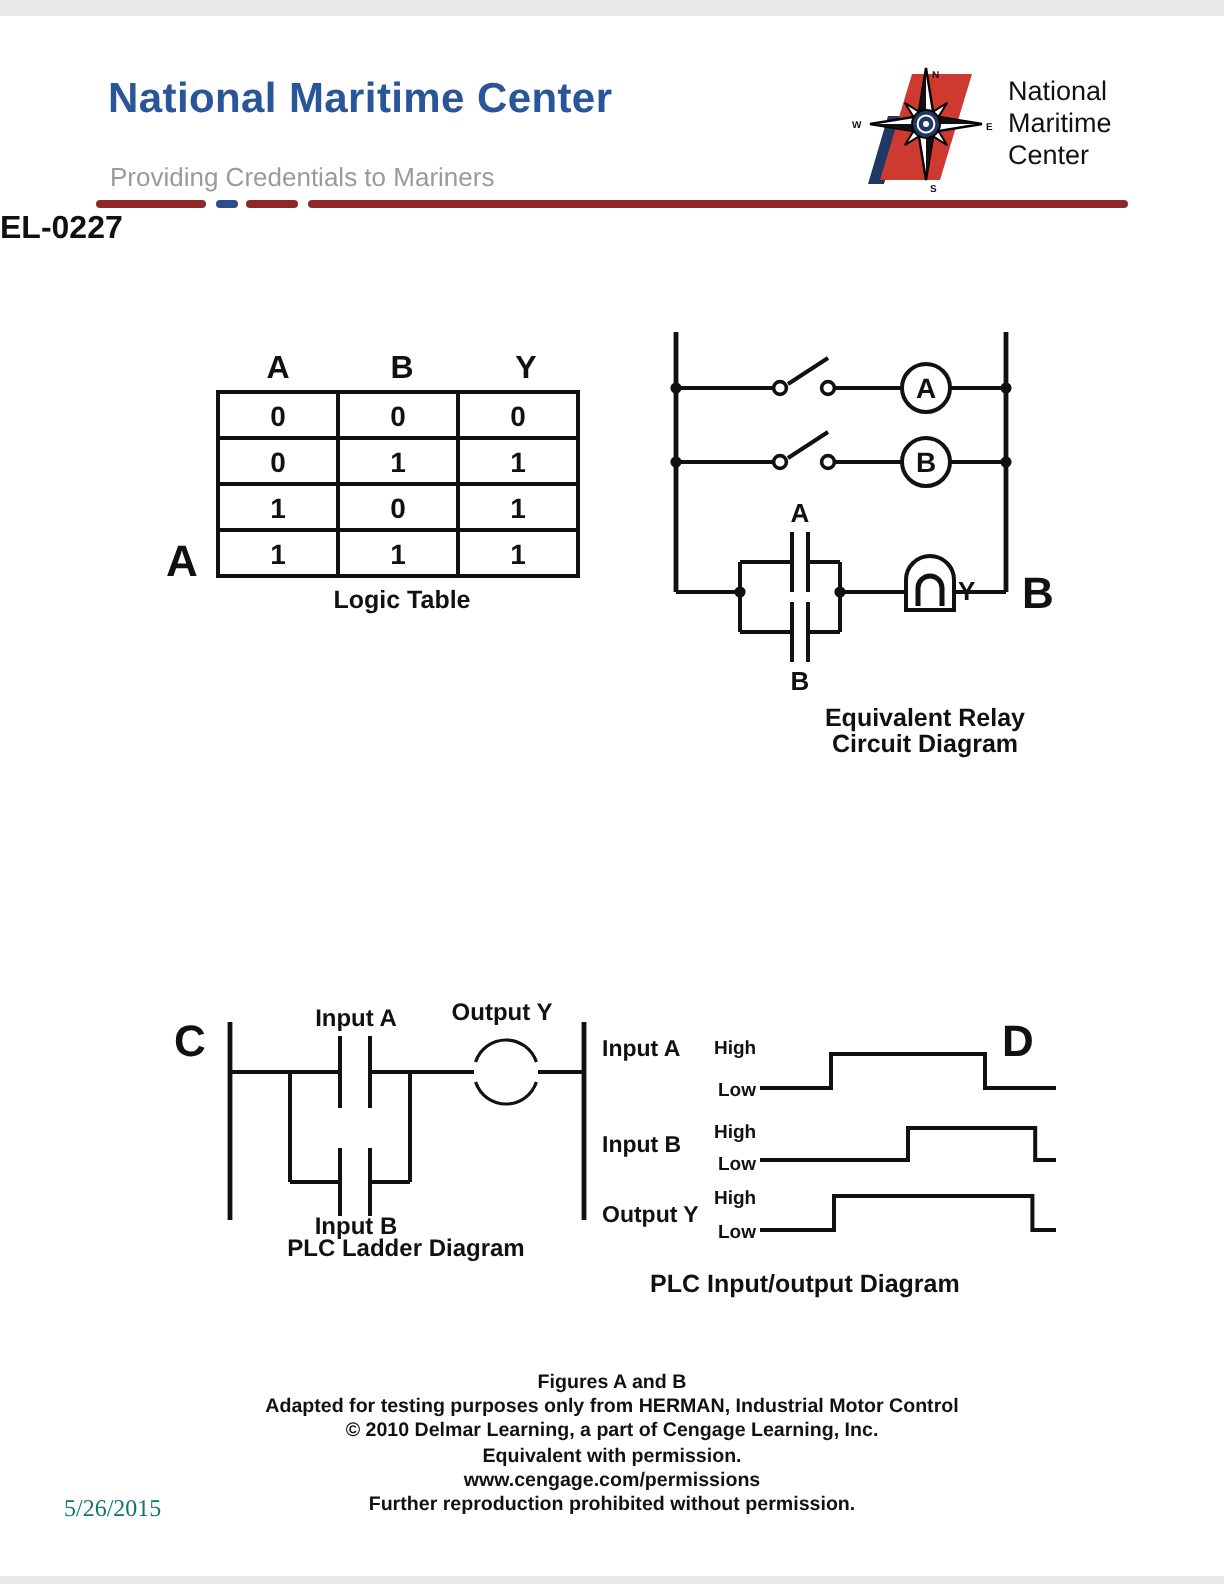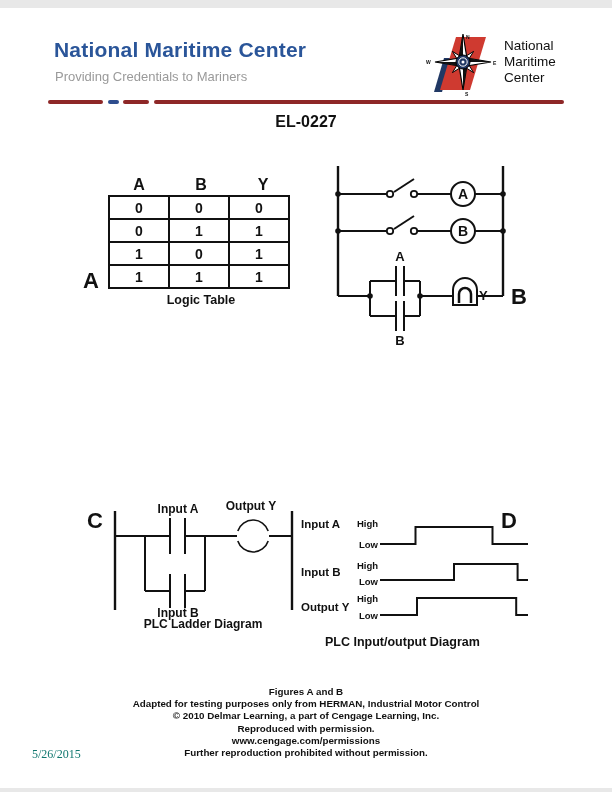--- a/index.html
+++ b/index.html
@@ -1,30 +1,30 @@
 <!DOCTYPE html>
 <html><head>
 <meta charset="utf-8">
 <style>
   html,body{margin:0;padding:0;background:#e8e8e8;}
   .page{position:relative;width:612px;height:780px;background:#ffffff;margin:8px auto;
         font-family:"Liberation Sans",sans-serif;color:#111;overflow:hidden;}
   .abs{position:absolute;}
   
   .org-name{left:54px;top:30px;font-size:21px;font-weight:bold;color:#2a5599;letter-spacing:.2px;}
-  .tagline{left:55px;top:61px;font-size:13px;color:#9a9a9a;}
+  .tagline{left:55px;top:73px;font-size:13px;color:#9a9a9a;}
   .rule{left:48px;top:92px;width:516px;height:5px;}
   .rule span{position:absolute;top:0;height:4px;border-radius:2px;background:#8e2727;}
   .seg1{left:0;width:55px;}
   .seg2{left:60px;width:11px;background:#2e4d8e !important;}
   .seg3{left:75px;width:26px;}
   .seg4{left:106px;width:410px;}
   .logo{left:424px;top:24px;width:160px;height:66px;}
   
-  .doc-code{left:0;top:105px;width:612px;text-align:center;font-size:16px;font-weight:bold;}
+  .doc-code{left:0;top:98px;width:612px;font-size:16px;font-weight:bold;}
   .main-title{left:0;top:411px;width:612px;text-align:center;font-size:20px;font-weight:bold;}
   
   .tt-headers{left:108px;top:168px;width:186px;display:flex;}
   .tt-headers span{width:62px;text-align:center;font-size:16px;font-weight:bold;}
   table.tt{left:108px;top:187px;border-collapse:collapse;}
   table.tt td{border:2px solid #111;width:58px;height:21px;text-align:center;
               font-size:14px;font-weight:bold;padding:0;}
   .fig-label{font-size:22px;font-weight:bold;}
   .label-a{left:83px;top:260px;}
   .tt-caption{left:108px;top:285px;width:186px;text-align:center;font-size:12.5px;font-weight:bold;}
@@ -171,20 +171,24 @@
       <text class="t-md" x="70" y="182" text-anchor="middle">B</text>
       <circle class="dot" cx="90" cy="133" r="2.8"></circle>
       <path class="wire" d="M90,133 H123"></path>
       <path class="wire" d="M123,142 V127 A12,12 0 0 1 147,127 V142 Z" fill="#fff"></path>
       <path d="M129,140 V131 A6,6 0 0 1 141,131 V140" stroke="#111" stroke-width="2.5" fill="none"></path>
       <text class="t-md" x="149" y="137">Y</text>
       <path class="wire" d="M147,133 H173"></path>
     </g>
     <text class="t-big" x="181" y="141">B</text>
   </svg>
+  <div class="abs figb-caption">
+    <span>Equivalent Relay</span><br>
+    <span>Circuit Diagram</span>
+  </div>
 
 
   <svg class="abs figC" width="225" height="125" viewBox="0 0 225 125">
     <text class="t-big" x="2" y="30">C</text>
     <path class="rail" d="M30,13 V112"></path>
     <path class="rail" d="M207,13 V112"></path>
     <path class="wire" d="M30,38 H85"></path>
     <path class="wire" d="M85,20 V56 M100,20 V56"></path>
     <path class="wire" d="M100,38 H152"></path>
     <text class="t-sm" x="93" y="15" text-anchor="middle">Input A</text>
@@ -216,19 +220,19 @@
     <text class="t-hl" x="62" y="104">High</text>
     <text class="t-hl" x="64" y="121">Low</text>
     <path class="wire" d="M85,117 H122.0 V100 H221.2 V117 H233"></path>
   </svg>
   <div class="abs figd-caption">PLC Input/output Diagram</div>
 
   <div class="abs footer">
     <div>Figures A and B</div>
     <div>Adapted for testing purposes only from HERMAN, Industrial Motor Control</div>
     <div>© 2010 Delmar Learning, a part of Cengage Learning, Inc.</div>
-    <div>Reproduced with permission.</div>
+    <div>Equivalent with permission.</div>
     <div>www.cengage.com/permissions</div>
     <div>Further reproduction prohibited without permission.</div>
   </div>
   <div class="abs date">5/26/2015</div>
 
 </div>
 
 </body></html>

